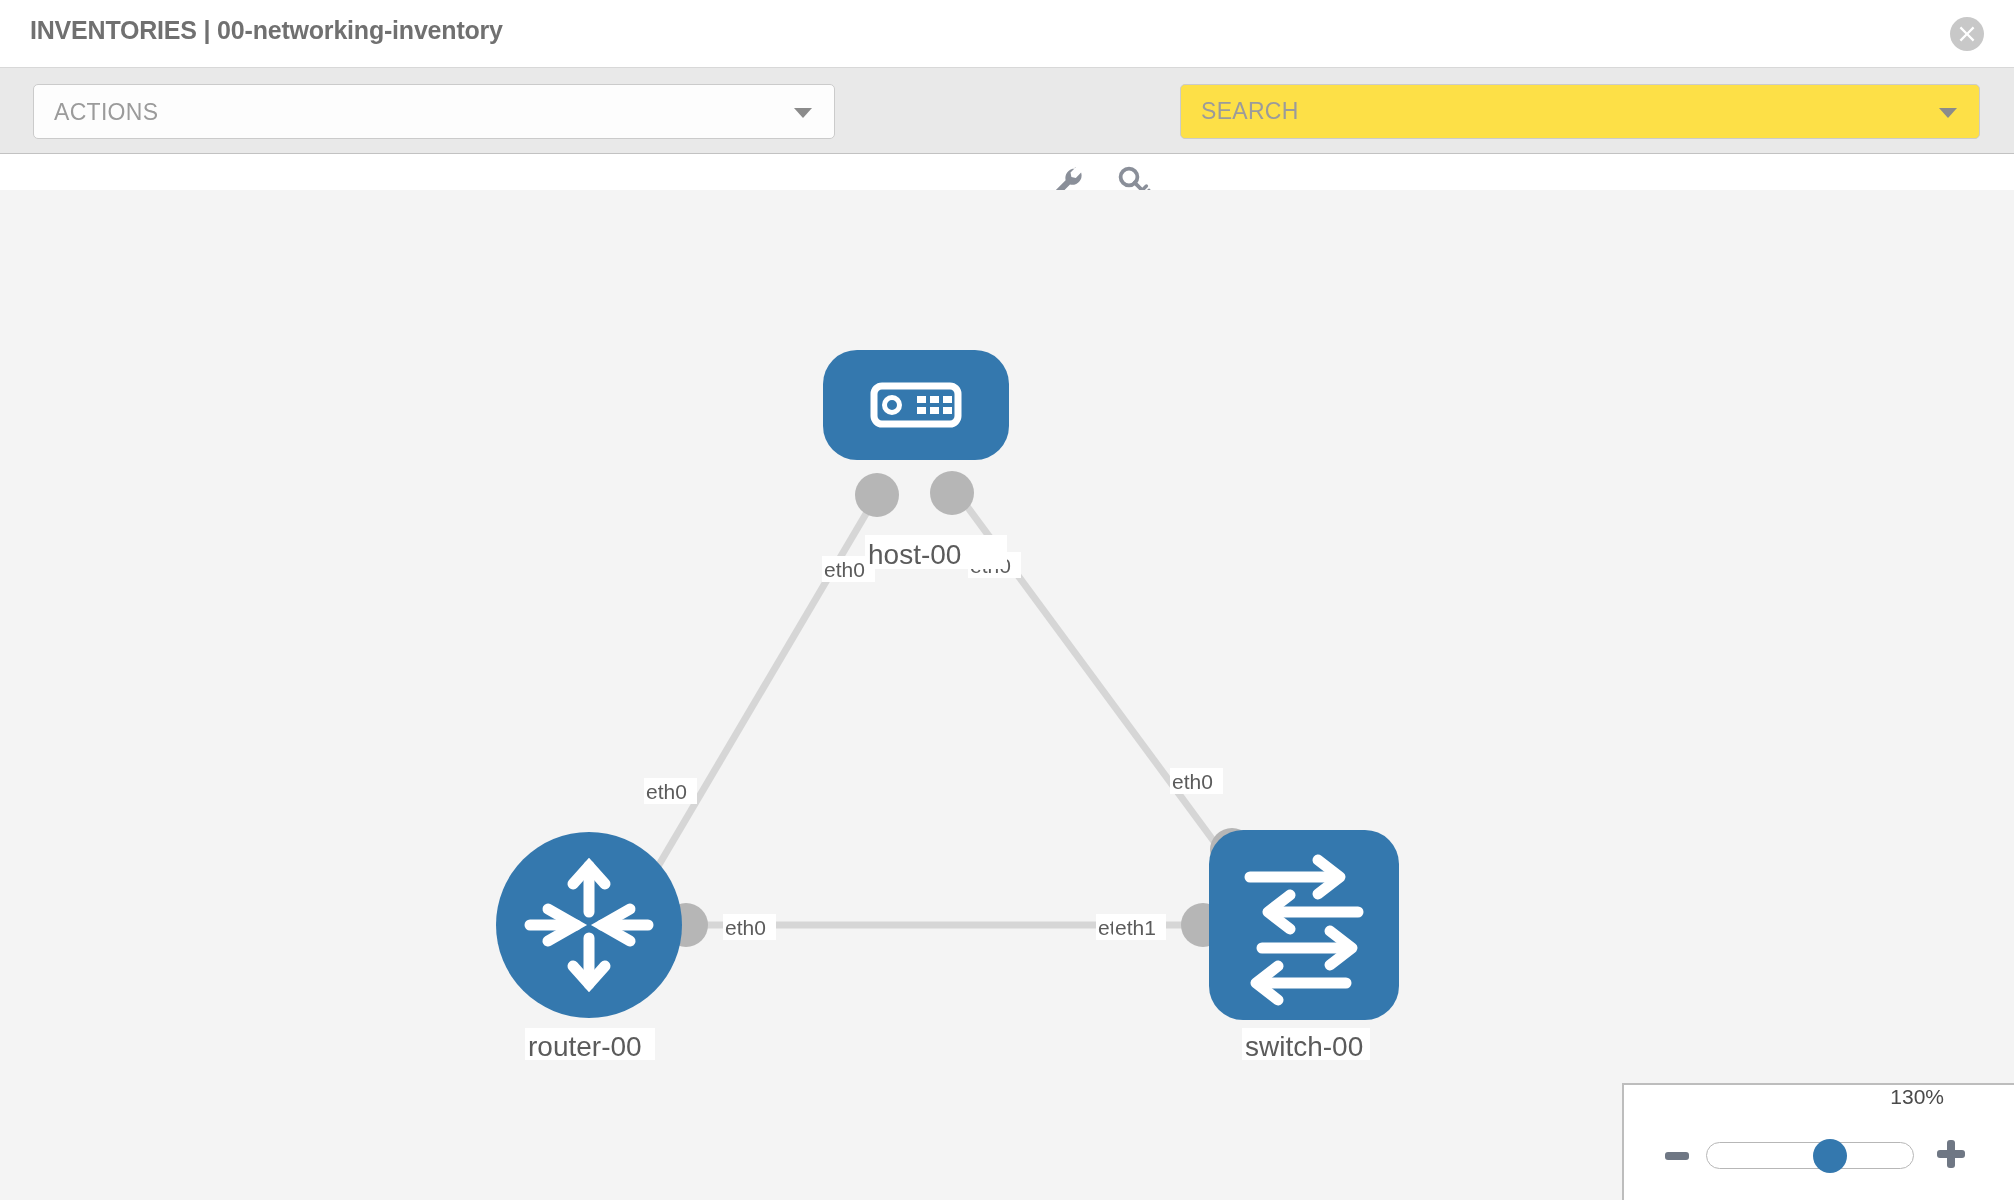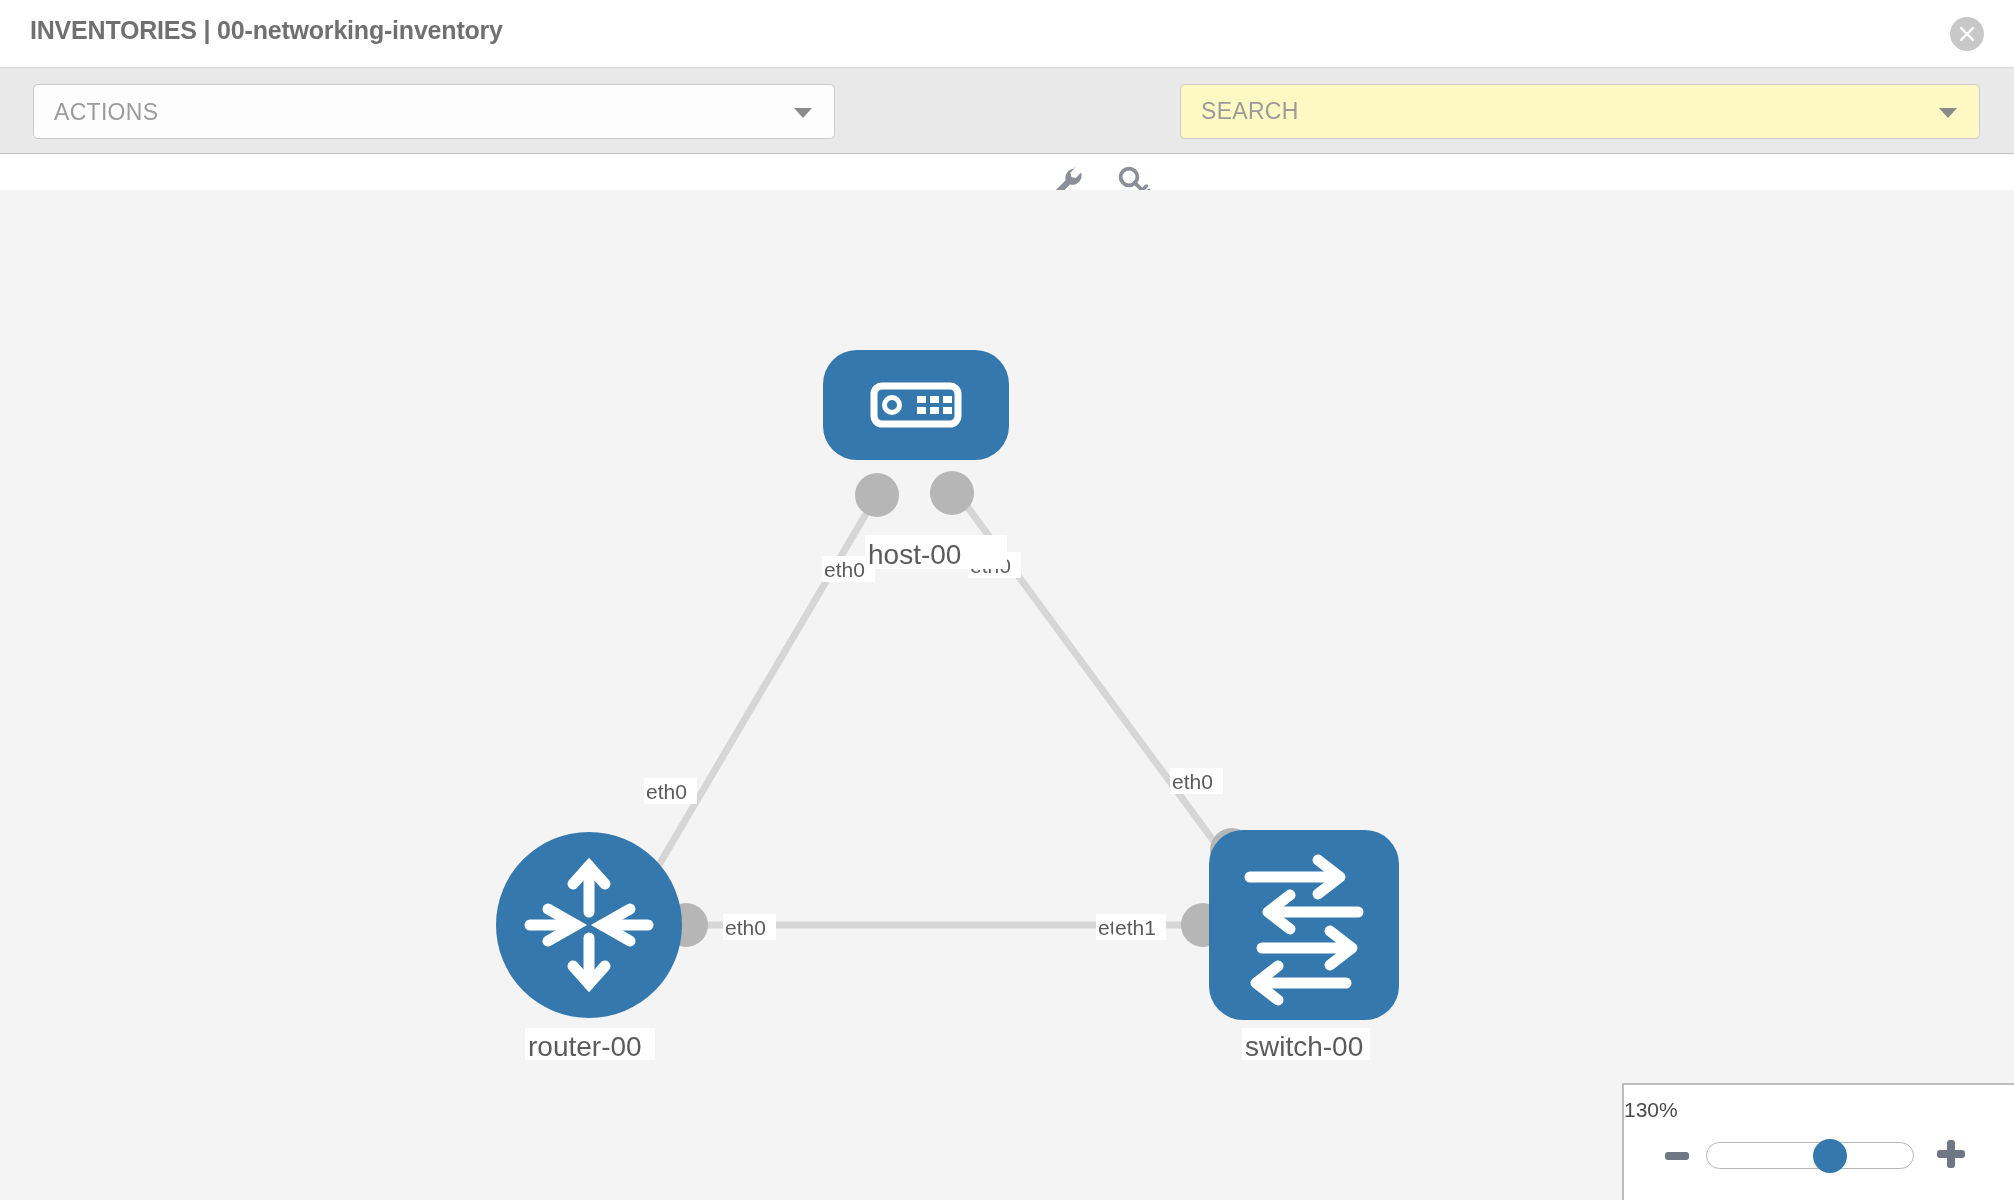--- a/index.html
+++ b/index.html
@@ -110,21 +110,21 @@
     height: 36px;
     cursor: pointer;
   }
 
   #search-field {
     position: absolute;
     left: 1180px;
     top: 16px;
     width: 800px;
     height: 55px;
-    background: #fef9c3;
+    background: #fde047;
     border: 1px solid #cbcbcb;
     border-radius: 5px;
     cursor: text;
   }
   #search-input {
     position: absolute;
     left: 20px;
     top: 13px;
     width: 700px;
     border: none;
@@ -171,24 +171,24 @@
     left: 1622px;
     top: 1083px;
     width: 392px;
     height: 117px;
     background: #ffffff;
     border-top: 2px solid #bdbdbd;
     border-left: 2px solid #bdbdbd;
   }
   #zoom-percent {
     position: absolute;
-    top: 13px;
+    top: 0;
     left: 0;
     width: 320px;
-    text-align: left;
+    text-align: right;
     font-size: 21px;
     color: #4a4a4a;
   }
   #zoom-out-button {
     position: absolute;
     left: 40px;
     top: 58px;
     width: 26px;
     height: 26px;
     cursor: pointer;

